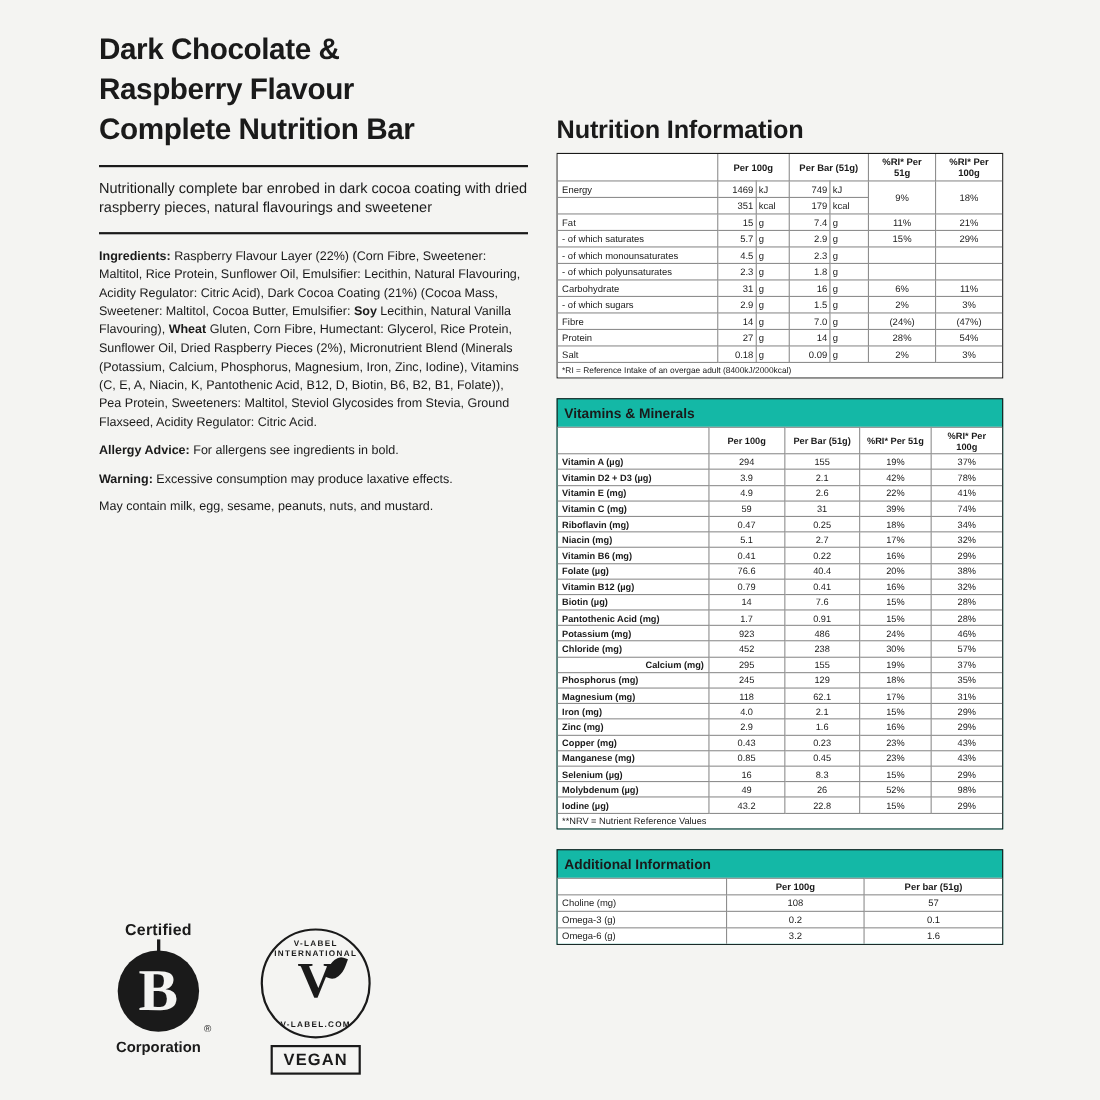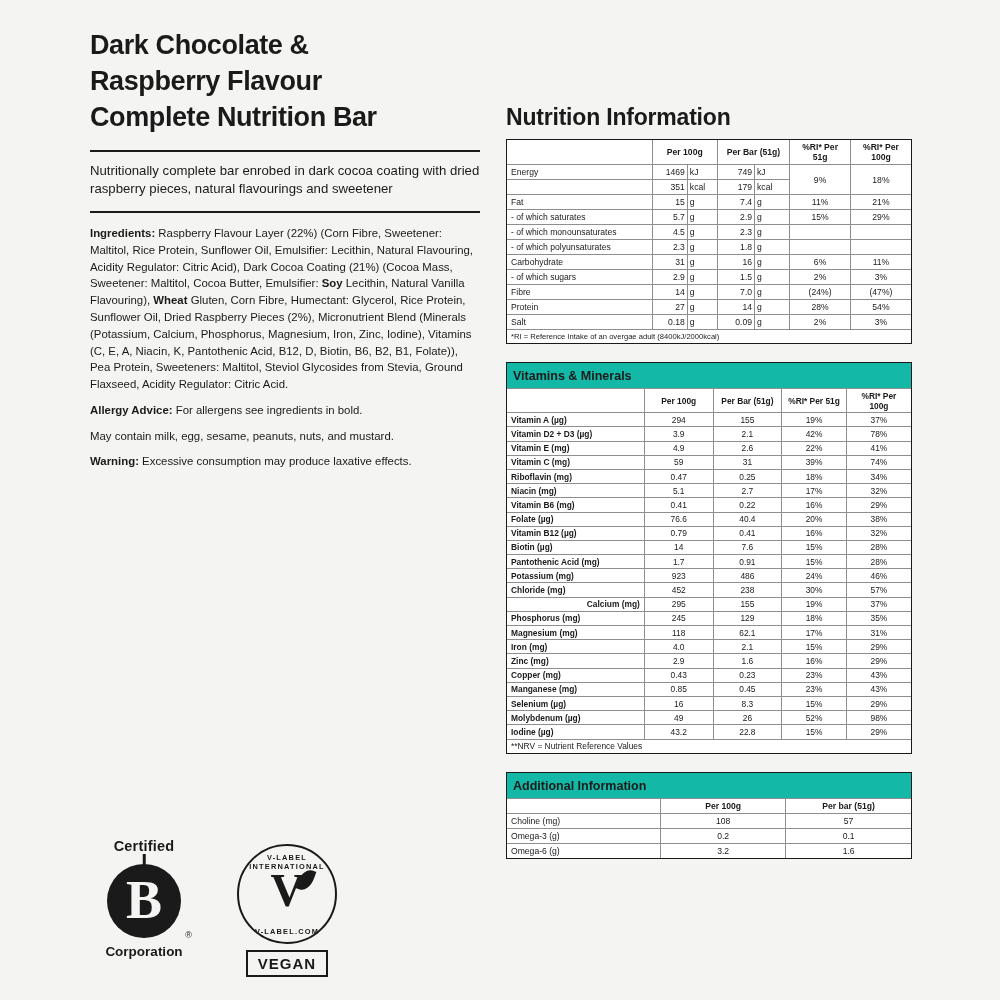--- a/index.html
+++ b/index.html
@@ -105,24 +105,24 @@
     <p class="desc">Nutritionally complete bar enrobed in dark cocoa coating with dried raspberry pieces, natural flavourings and sweetener</p>
     <hr class="rule">
 
     <div class="ing-block">
       <p>
         <span class="b">Ingredients:</span><span> Raspberry Flavour Layer (22%) (Corn Fibre, Sweetener: Maltitol, Rice Protein, Sunflower Oil, Emulsifier: Lecithin, Natural Flavouring, Acidity Regulator: Citric Acid), Dark Cocoa Coating (21%) (Cocoa Mass, Sweetener: Maltitol, Cocoa Butter, Emulsifier: </span><span class="b">Soy</span><span> Lecithin, Natural Vanilla Flavouring), </span><span class="b">Wheat</span><span> Gluten, Corn Fibre, Humectant: Glycerol, Rice Protein, Sunflower Oil, Dried Raspberry Pieces (2%), Micronutrient Blend (Minerals (Potassium, Calcium, Phosphorus, Magnesium, Iron, Zinc, Iodine), Vitamins (C, E, A, Niacin, K, Pantothenic Acid, B12, D, Biotin, B6, B2, B1, Folate)), Pea Protein, Sweeteners: Maltitol, Steviol Glycosides from Stevia, Ground Flaxseed, Acidity Regulator: Citric Acid.</span>
       </p>
       <p>
         <span class="b">Allergy Advice:</span><span> For allergens see ingredients in bold.</span>
       </p>
-      <p>May contain milk, egg, sesame, peanuts, nuts, and mustard.</p>
       <p>
         <span class="b">Warning:</span><span> Excessive consumption may produce laxative effects.</span>
       </p>
+      <p>May contain milk, egg, sesame, peanuts, nuts, and mustard.</p>
     </div>
   </div>
 
   <div class="logos">
     <div class="bcorp">
       <div class="cert">Certified</div>
       <div class="bwrap">
         <div class="stem"></div>
         <div class="circle">B</div>
         <div class="reg">®</div>

